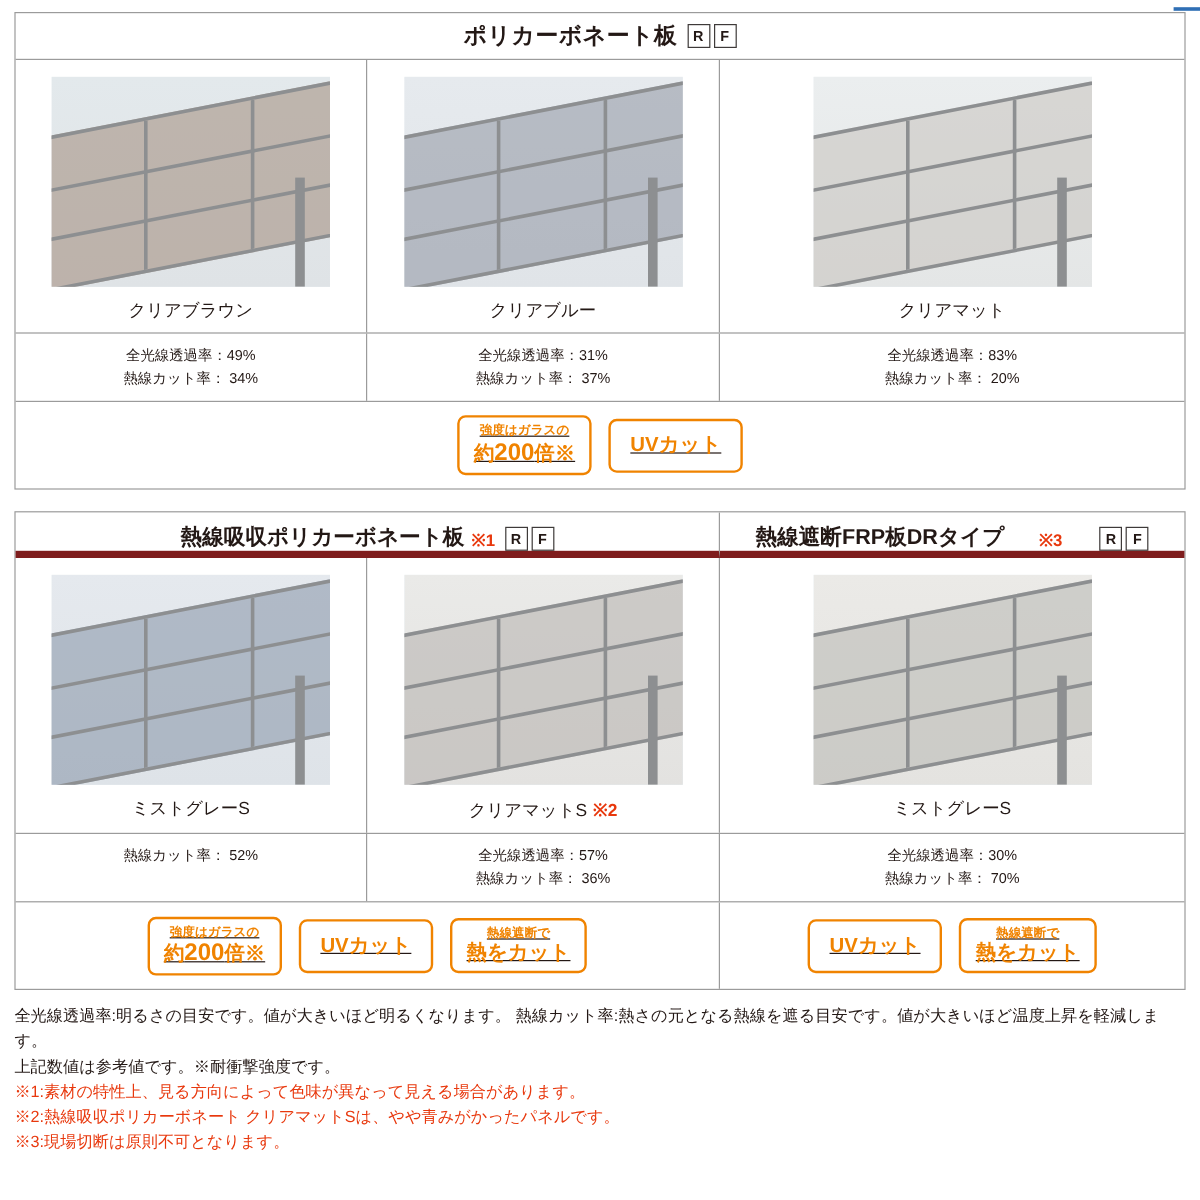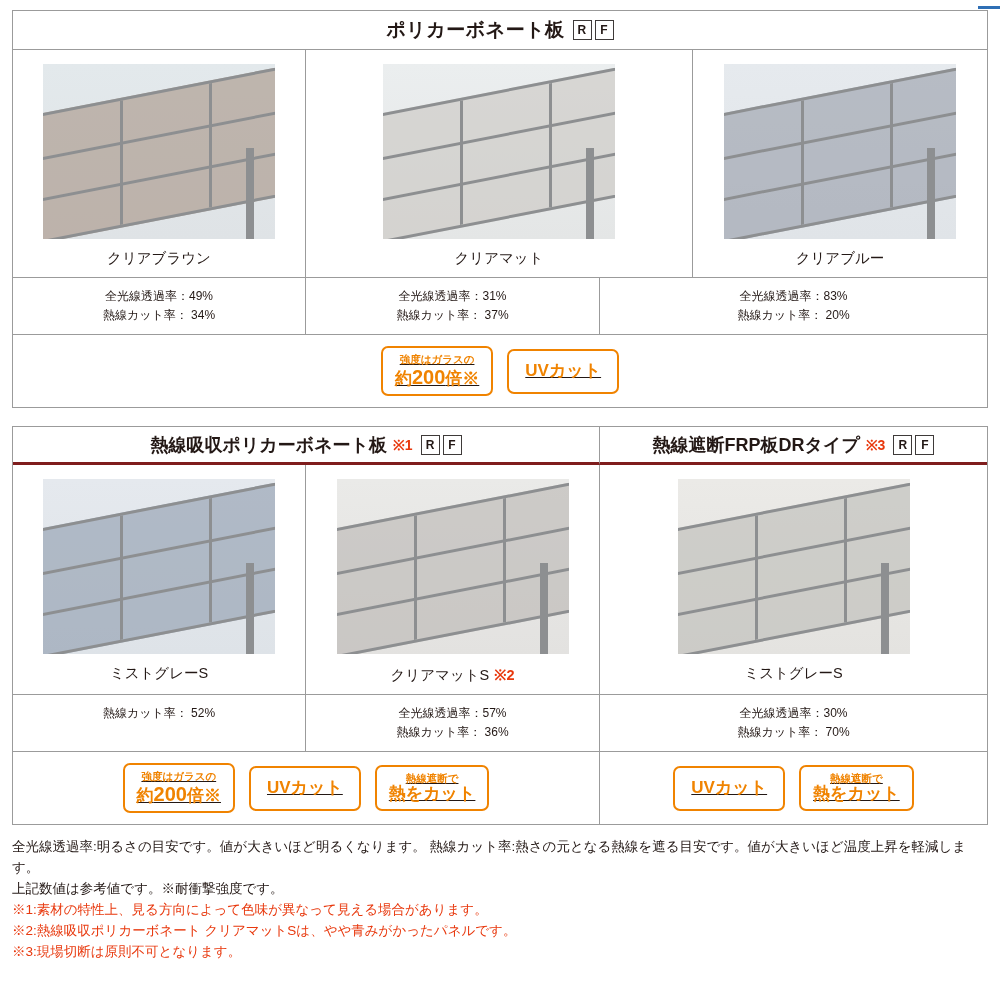--- a/index.html
+++ b/index.html
@@ -17,27 +17,27 @@
   .block + .block{margin-top:18px;}
 
   .block-head{
     border-bottom:1px solid #9b9b9b;
     height:38px;
     display:flex;align-items:center;justify-content:center;
     font-size:19px;font-weight:bold;letter-spacing:.5px;
   }
   .head-split{display:flex;}
   .head-split > div{
-    height:38px;display:flex;align-items:center;justify-content:center;
+    height:38px;display:flex;align-items:flex-end;justify-content:center;
     font-size:18px;font-weight:bold;
-    border-bottom:3px solid #7f1d1d;
+    border-bottom:6px solid #7f1d1d;
     box-sizing:border-box;
   }
   .head-split > div:first-child{width:587px;border-right:1px solid #9b9b9b;}
-  .head-split > div:last-child{flex:1;}
+  .head-split > div:last-child{flex:1;gap:23px;}
 
   .rf{display:inline-flex;gap:3px;margin-left:8px;vertical-align:middle;}
   .rf span{
     display:inline-flex;align-items:center;justify-content:center;
     width:17px;height:18px;border:1px solid #3e3a39;
     font-size:12px;font-weight:bold;line-height:1;
     font-family:"Liberation Sans", sans-serif;
   }
   .note-ref{color:#e8380d;font-size:14px;font-weight:bold;margin-left:6px;}
 
@@ -167,55 +167,55 @@
             </div>
             <div class="tree"></div>
             <div class="post" style="right:9%;top:48%;height:52%"></div>
           </div>
         </div>
         <div class="cap">
           <span>クリアブラウン</span>
         </div>
       </div>
 
+      <div class="cell w2">
+        <div class="photo-wrap">
+          <div class="photo">
+            <div class="sky" style="background:linear-gradient(#e6eaee,#e0e4e8)"></div>
+            <div class="roof" style="background:rgba(143,149,163,.55)">
+              <div class="gl" style="left:0;top:33%;width:100%;height:3px"></div>
+              <div class="gl" style="left:0;top:66%;width:100%;height:3px"></div>
+              <div class="gl" style="left:33%;top:0;width:3px;height:100%"></div>
+              <div class="gl" style="left:66%;top:0;width:3px;height:100%"></div>
+            </div>
+            <div class="tree"></div>
+            <div class="post" style="right:9%;top:48%;height:52%"></div>
+          </div>
+        </div>
+        <div class="cap">
+          <span>クリアブルー</span>
+        </div>
+      </div>
+
       <div class="cell w3">
         <div class="photo-wrap">
           <div class="photo">
             <div class="sky" style="background:linear-gradient(#ebeeef,#e4e6e6)"></div>
             <div class="roof" style="background:rgba(201,198,194,.6)">
               <div class="gl" style="left:0;top:33%;width:100%;height:3px"></div>
               <div class="gl" style="left:0;top:66%;width:100%;height:3px"></div>
               <div class="gl" style="left:33%;top:0;width:3px;height:100%"></div>
               <div class="gl" style="left:66%;top:0;width:3px;height:100%"></div>
             </div>
             <div class="tree"></div>
             <div class="post" style="right:9%;top:48%;height:52%"></div>
           </div>
         </div>
         <div class="cap">
           <span>クリアマット</span>
-        </div>
-      </div>
-
-      <div class="cell w2">
-        <div class="photo-wrap">
-          <div class="photo">
-            <div class="sky" style="background:linear-gradient(#e6eaee,#e0e4e8)"></div>
-            <div class="roof" style="background:rgba(143,149,163,.55)">
-              <div class="gl" style="left:0;top:33%;width:100%;height:3px"></div>
-              <div class="gl" style="left:0;top:66%;width:100%;height:3px"></div>
-              <div class="gl" style="left:33%;top:0;width:3px;height:100%"></div>
-              <div class="gl" style="left:66%;top:0;width:3px;height:100%"></div>
-            </div>
-            <div class="tree"></div>
-            <div class="post" style="right:9%;top:48%;height:52%"></div>
-          </div>
-        </div>
-        <div class="cap">
-          <span>クリアブルー</span>
         </div>
       </div>
     </div>
 
     <div class="row row-caption">
       <div class="spec w1">
         <div>全光線透過率：49%</div>
         <div>熱線カット率：  34%</div>
       </div>
       <div class="spec w2">

